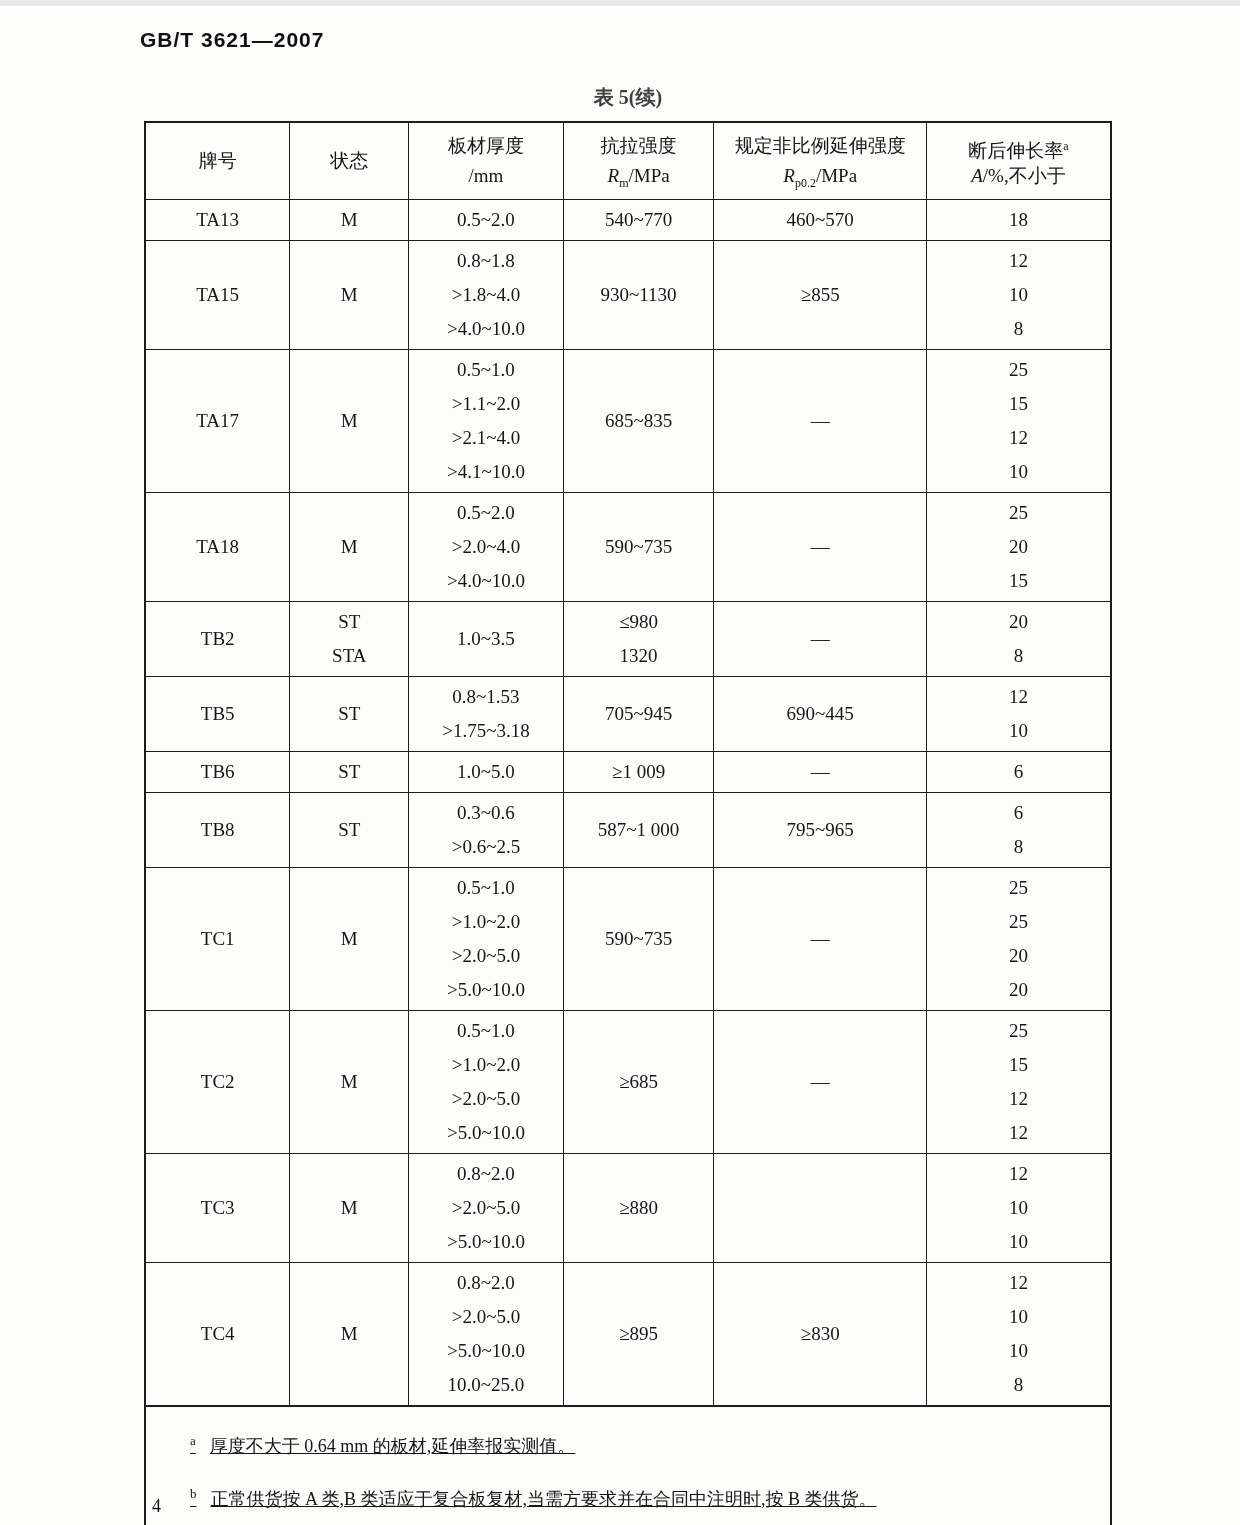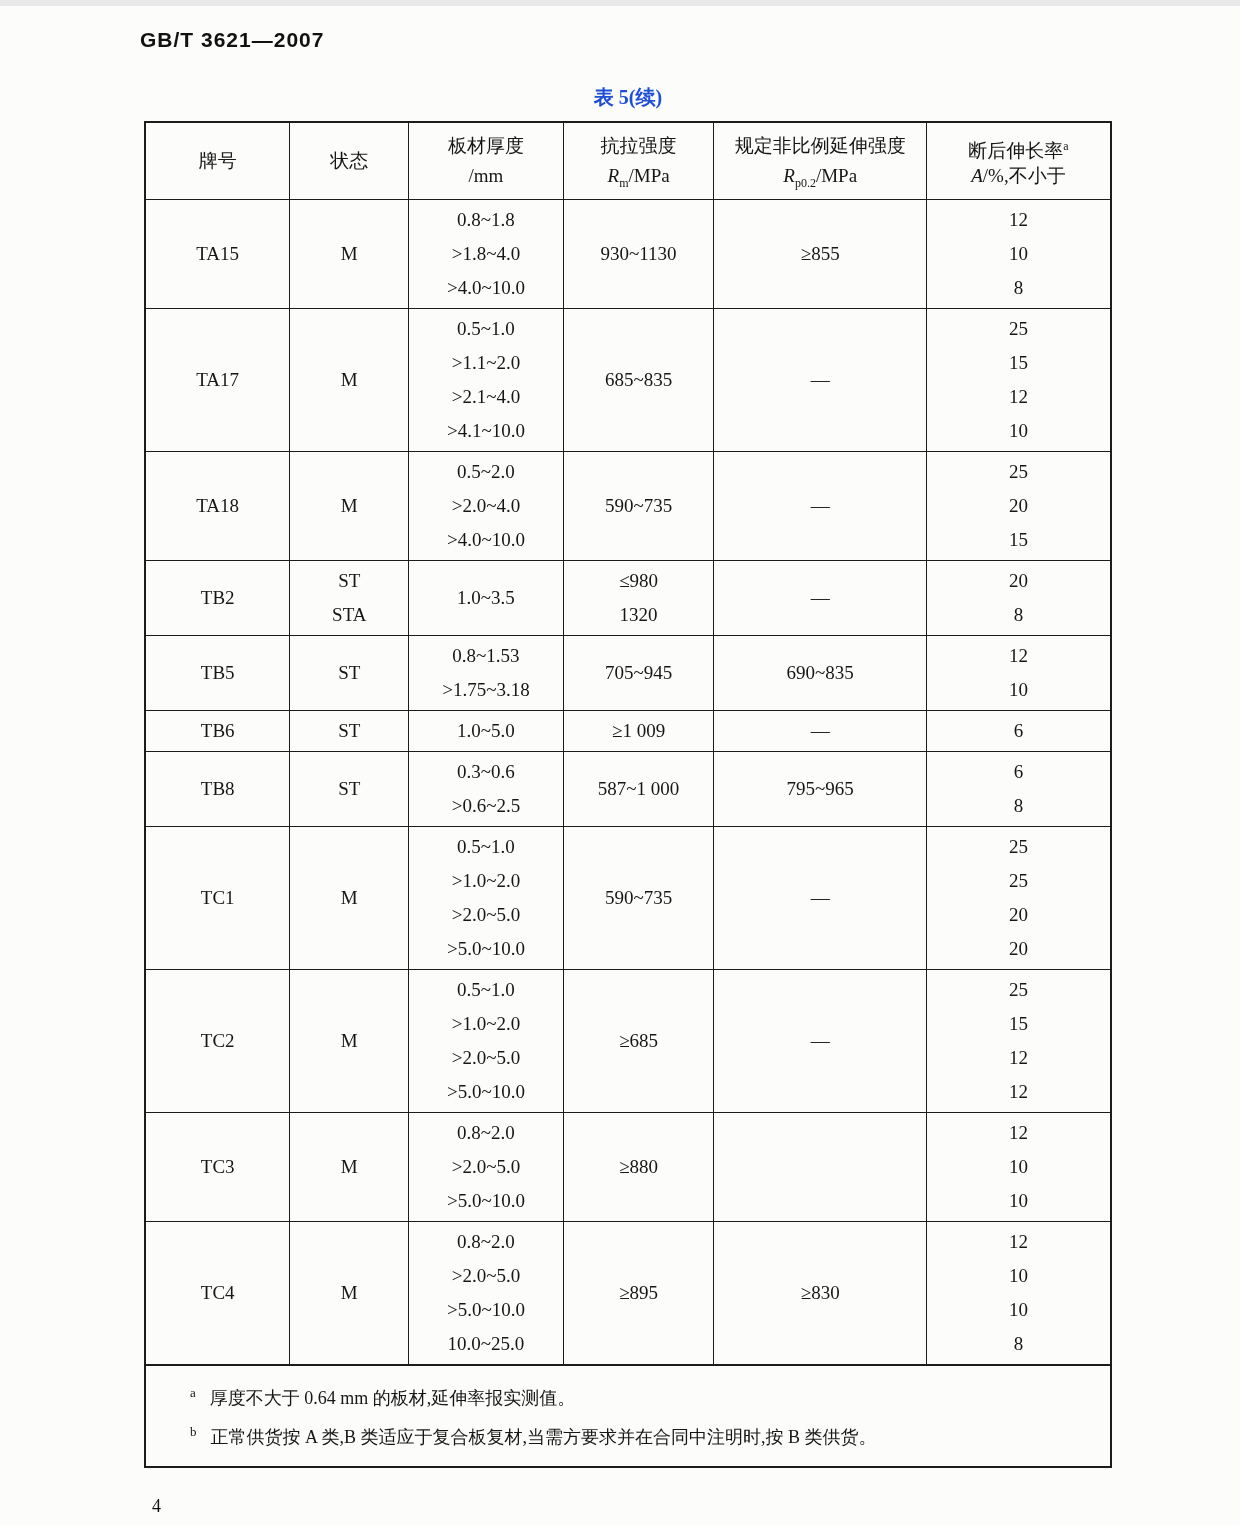--- a/index.html
+++ b/index.html
@@ -28,21 +28,21 @@
   }
 
   .table-title {
     position: absolute;
     left: 144px;
     width: 968px;
     top: 78px;
     text-align: center;
     font-weight: bold;
     font-size: 20px;
-    color: #1d4ed8;
+    color: #404040;
   }
 
   table.spec-table {
     position: absolute;
     left: 144px;
     top: 115px;
     width: 968px;
     border-collapse: collapse;
     table-layout: fixed;
     border: 2px solid #1c1c1c;
@@ -67,21 +67,21 @@
   .spec-table sub { font-size: 12px; }
   sup.note-mark { font-size: 12px; }
 
   tfoot td {
     border: none !important;
     border-top: 2px solid #1c1c1c !important;
     text-align: left !important;
     padding: 10px 10px 12px 44px !important;
     font-size: 18px;
   }
-  .footnote-line { line-height: 33px; }
+  .footnote-line { line-height: 47px; text-decoration: underline; }
   .footnote-marker {
     font-size: 13px;
     vertical-align: super;
     margin-right: 14px;
     font-family: "Liberation Serif", serif;
   }
 
   .page-number {
     position: absolute;
     left: 152px;
@@ -130,20 +130,40 @@
         </th>
         <th>
           <div class="hline"><span>断后伸长率</span><sup class="note-mark">a</sup></div>
           <div class="hline"><i>A</i><span>/%,不小于</span></div>
         </th>
       </tr>
     </thead>
     <tbody>
         <tr>
           <td>
+            <div class="cell-line">TA13</div>
+          </td>
+          <td>
+            <div class="cell-line">M</div>
+          </td>
+          <td>
+            <div class="cell-line">0.5~2.0</div>
+          </td>
+          <td>
+            <div class="cell-line">540~770</div>
+          </td>
+          <td>
+            <div class="cell-line">460~570</div>
+          </td>
+          <td>
+            <div class="cell-line">18</div>
+          </td>
+        </tr>
+        <tr>
+          <td>
             <div class="cell-line">TA15</div>
           </td>
           <td>
             <div class="cell-line">M</div>
           </td>
           <td>
             <div class="cell-line">0.8~1.8</div>
             <div class="cell-line">&gt;1.8~4.0</div>
             <div class="cell-line">&gt;4.0~10.0</div>
           </td>
@@ -240,21 +260,21 @@
             <div class="cell-line">ST</div>
           </td>
           <td>
             <div class="cell-line">0.8~1.53</div>
             <div class="cell-line">&gt;1.75~3.18</div>
           </td>
           <td>
             <div class="cell-line">705~945</div>
           </td>
           <td>
-            <div class="cell-line">690~835</div>
+            <div class="cell-line">690~445</div>
           </td>
           <td>
             <div class="cell-line">12</div>
             <div class="cell-line">10</div>
           </td>
         </tr>
         <tr>
           <td>
             <div class="cell-line">TB6</div>
           </td>

